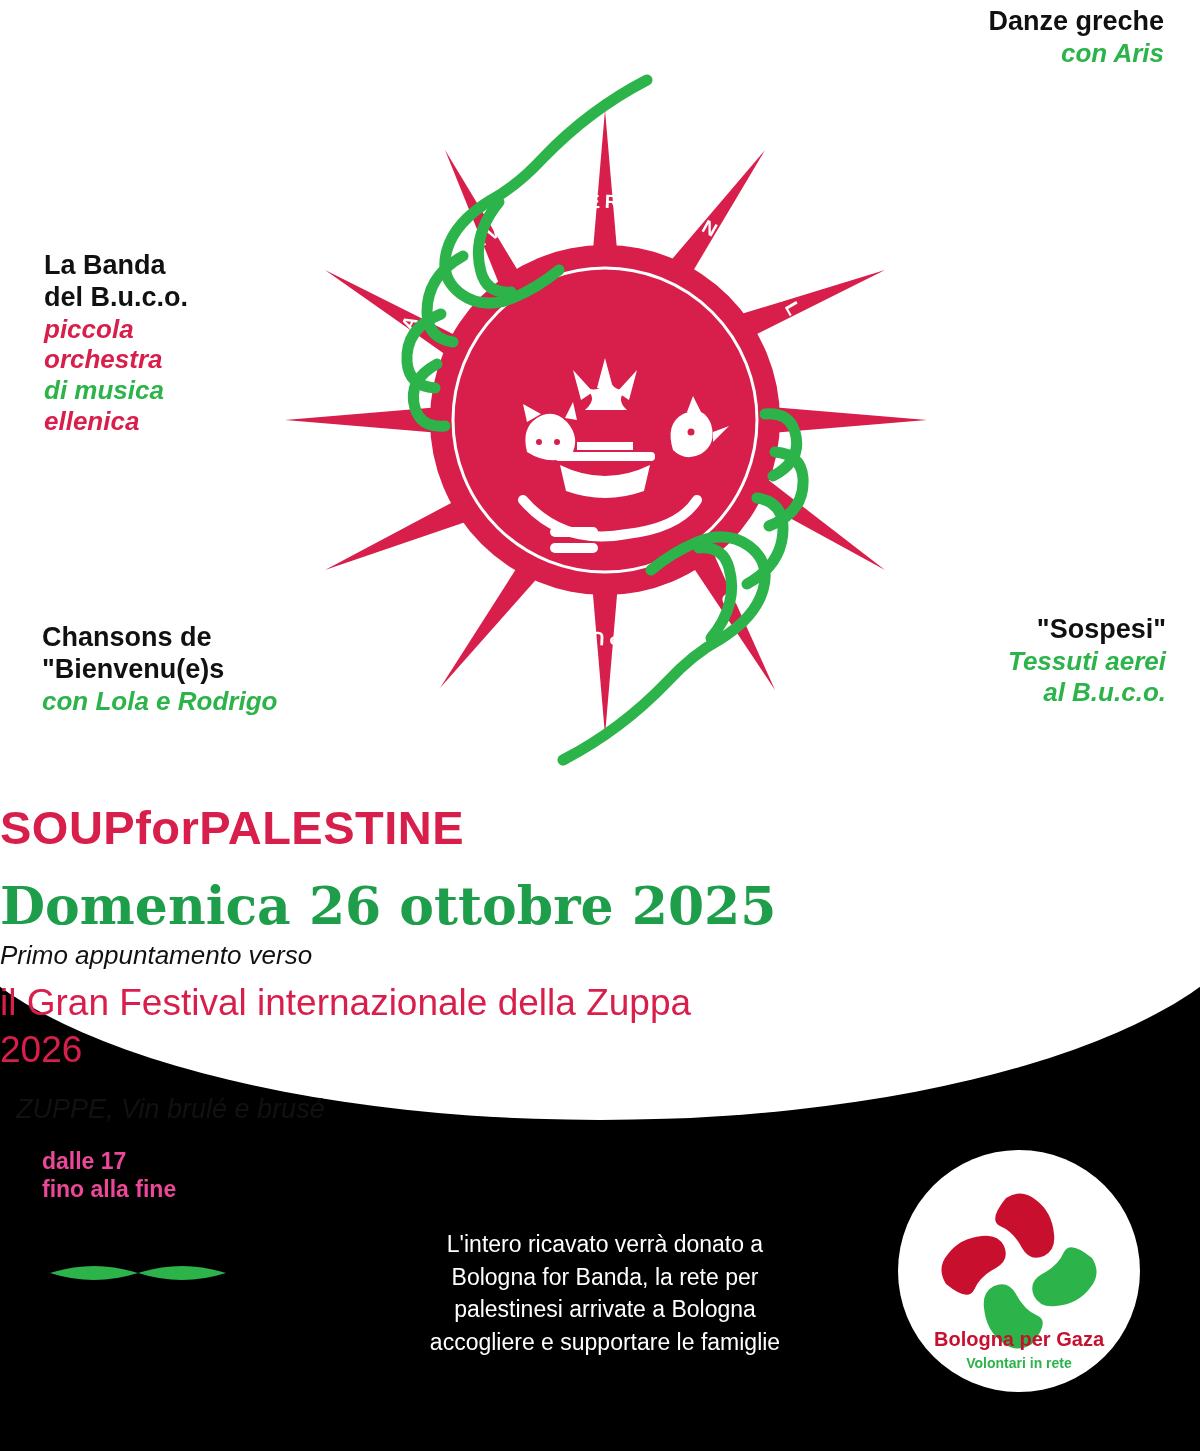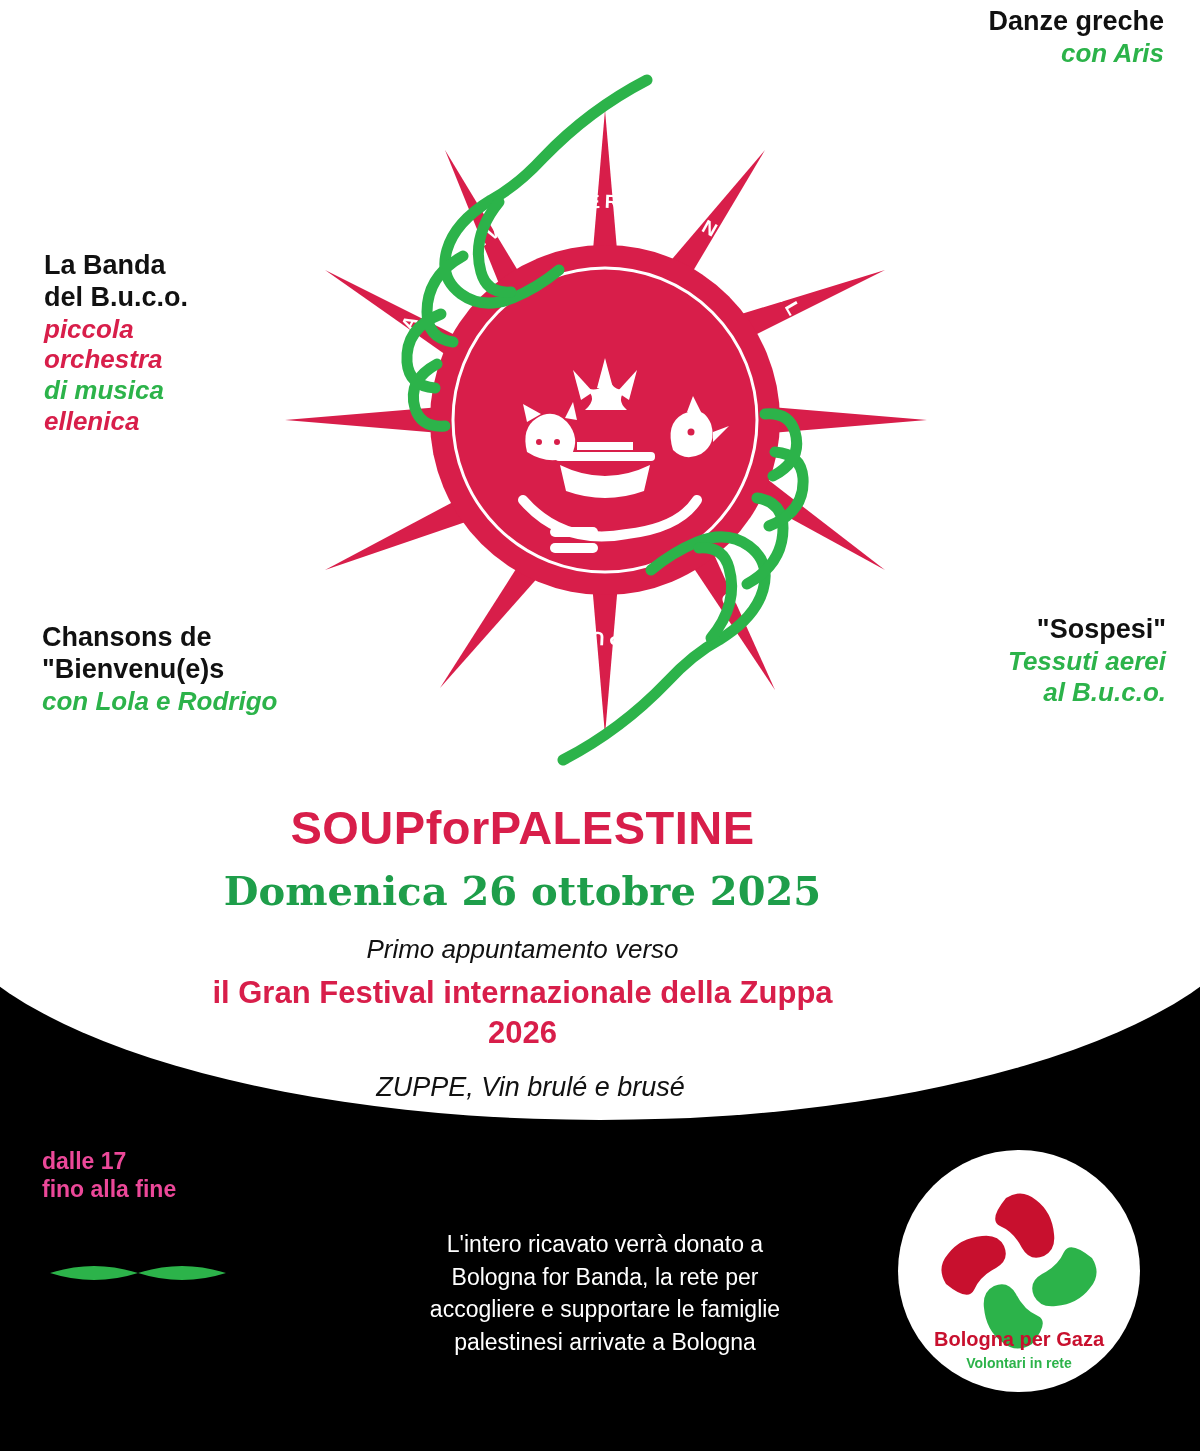--- a/index.html
+++ b/index.html
@@ -42,25 +42,25 @@
   #ml { left:44px; top:250px; }
   #mr { right:34px; top:250px; text-align:right; }
   #bl { left:42px; top:614px;margin-top:8px; }
   #br { right:34px; top:614px; text-align:right; }
 
   
   .emblem { position:absolute; left:255px; top:70px; width:700px; height:700px; z-index:3; }
   .emblem svg { width:100%; height:100%; display:block; }
 
   
-  .headline { position:absolute; left:0; top:800px; width:1004px; text-align:center; z-index:5;padding-left:41px; }
+  .headline { position:absolute; left:0; top:800px; width:1004px; z-index:5; }
   .h-soup { font-size:47px; font-weight:bold; color:#D81E4A; letter-spacing:0.5px; }
-  .h-date { font-size:40px; font-weight:bold; color:#1E9E4A; margin-top:12px; font-family:"DejaVu Serif", serif; }
-  .h-primo { font-size:26px; font-style:italic; color:#111; margin-top:20px; }
-  .h-gran { font-size:31px; font-weight:bold; color:#D81E4A; margin-top:8px; line-height:1.28; }
+  .h-date { font-size:52px; font-weight:bold; color:#1E9E4A; margin-top:20px; font-family:"DejaVu Serif", serif; }
+  .h-primo { font-size:26px; font-style:italic; color:#111; margin-top:4px; }
+  .h-gran { font-size:37px; font-weight:normal; color:#D81E4A; margin-top:8px; line-height:1.28; }
   .h-zuppe { font-size:27px; font-style:italic; color:#111; margin-top:20px;margin-left:16px; }
 
   
   .time-block {
     position:absolute; left:42px; top:1148px; z-index:6;
     color:#ec4899; font-weight:bold; font-size:23px; line-height:1.2;
   }
   .leaf-sep { position:absolute; left:48px; top:1262px; z-index:6; width:180px; height:22px; }
   .addr-block {
     position:absolute; left:42px; top:1304px; z-index:6;
@@ -219,22 +219,22 @@
     <svg viewBox="0 0 180 22" xmlns="http://www.w3.org/2000/svg">
       <path d="M2,11 q44,-14 88,0 q-44,14 -88,0 z" fill="#2CB34A"></path>
       <path d="M178,11 q-44,-14 -88,0 q44,14 88,0 z" fill="#2CB34A"></path>
     </svg>
   </div>
 
 
   <div class="donation">
     <div>L'intero ricavato verrà donato a</div>
     <div>Bologna for Banda, la rete per</div>
+    <div>palestinesi arrivate a Bologna</div>
     <div>accogliere e supportare le famiglie</div>
-    <div>palestinesi arrivate a Bologna</div>
   </div>
 
   <div class="logo">
     <svg viewBox="0 0 242 242" xmlns="http://www.w3.org/2000/svg">
       <circle cx="121" cy="121" r="121" fill="#ffffff"></circle>
 
       <g>
         <path d="M108,48 q16,-10 30,2 q16,12 18,34 q2,16 -10,22 q-14,6 -22,-8 q-8,-16 -22,-22 q-12,-6 6,-28 z" fill="#C8102E"></path>
         <path d="M194,108 q10,16 -2,30 q-12,16 -34,18 q-16,2 -22,-10 q-6,-14 8,-22 q16,-8 22,-22 q6,-12 28,6 z" fill="#2CB34A"></path>
         <path d="M134,194 q-16,10 -30,-2 q-16,-12 -18,-34 q-2,-16 10,-22 q14,-6 22,8 q8,16 22,22 q12,6 -6,28 z" fill="#2CB34A"></path>

